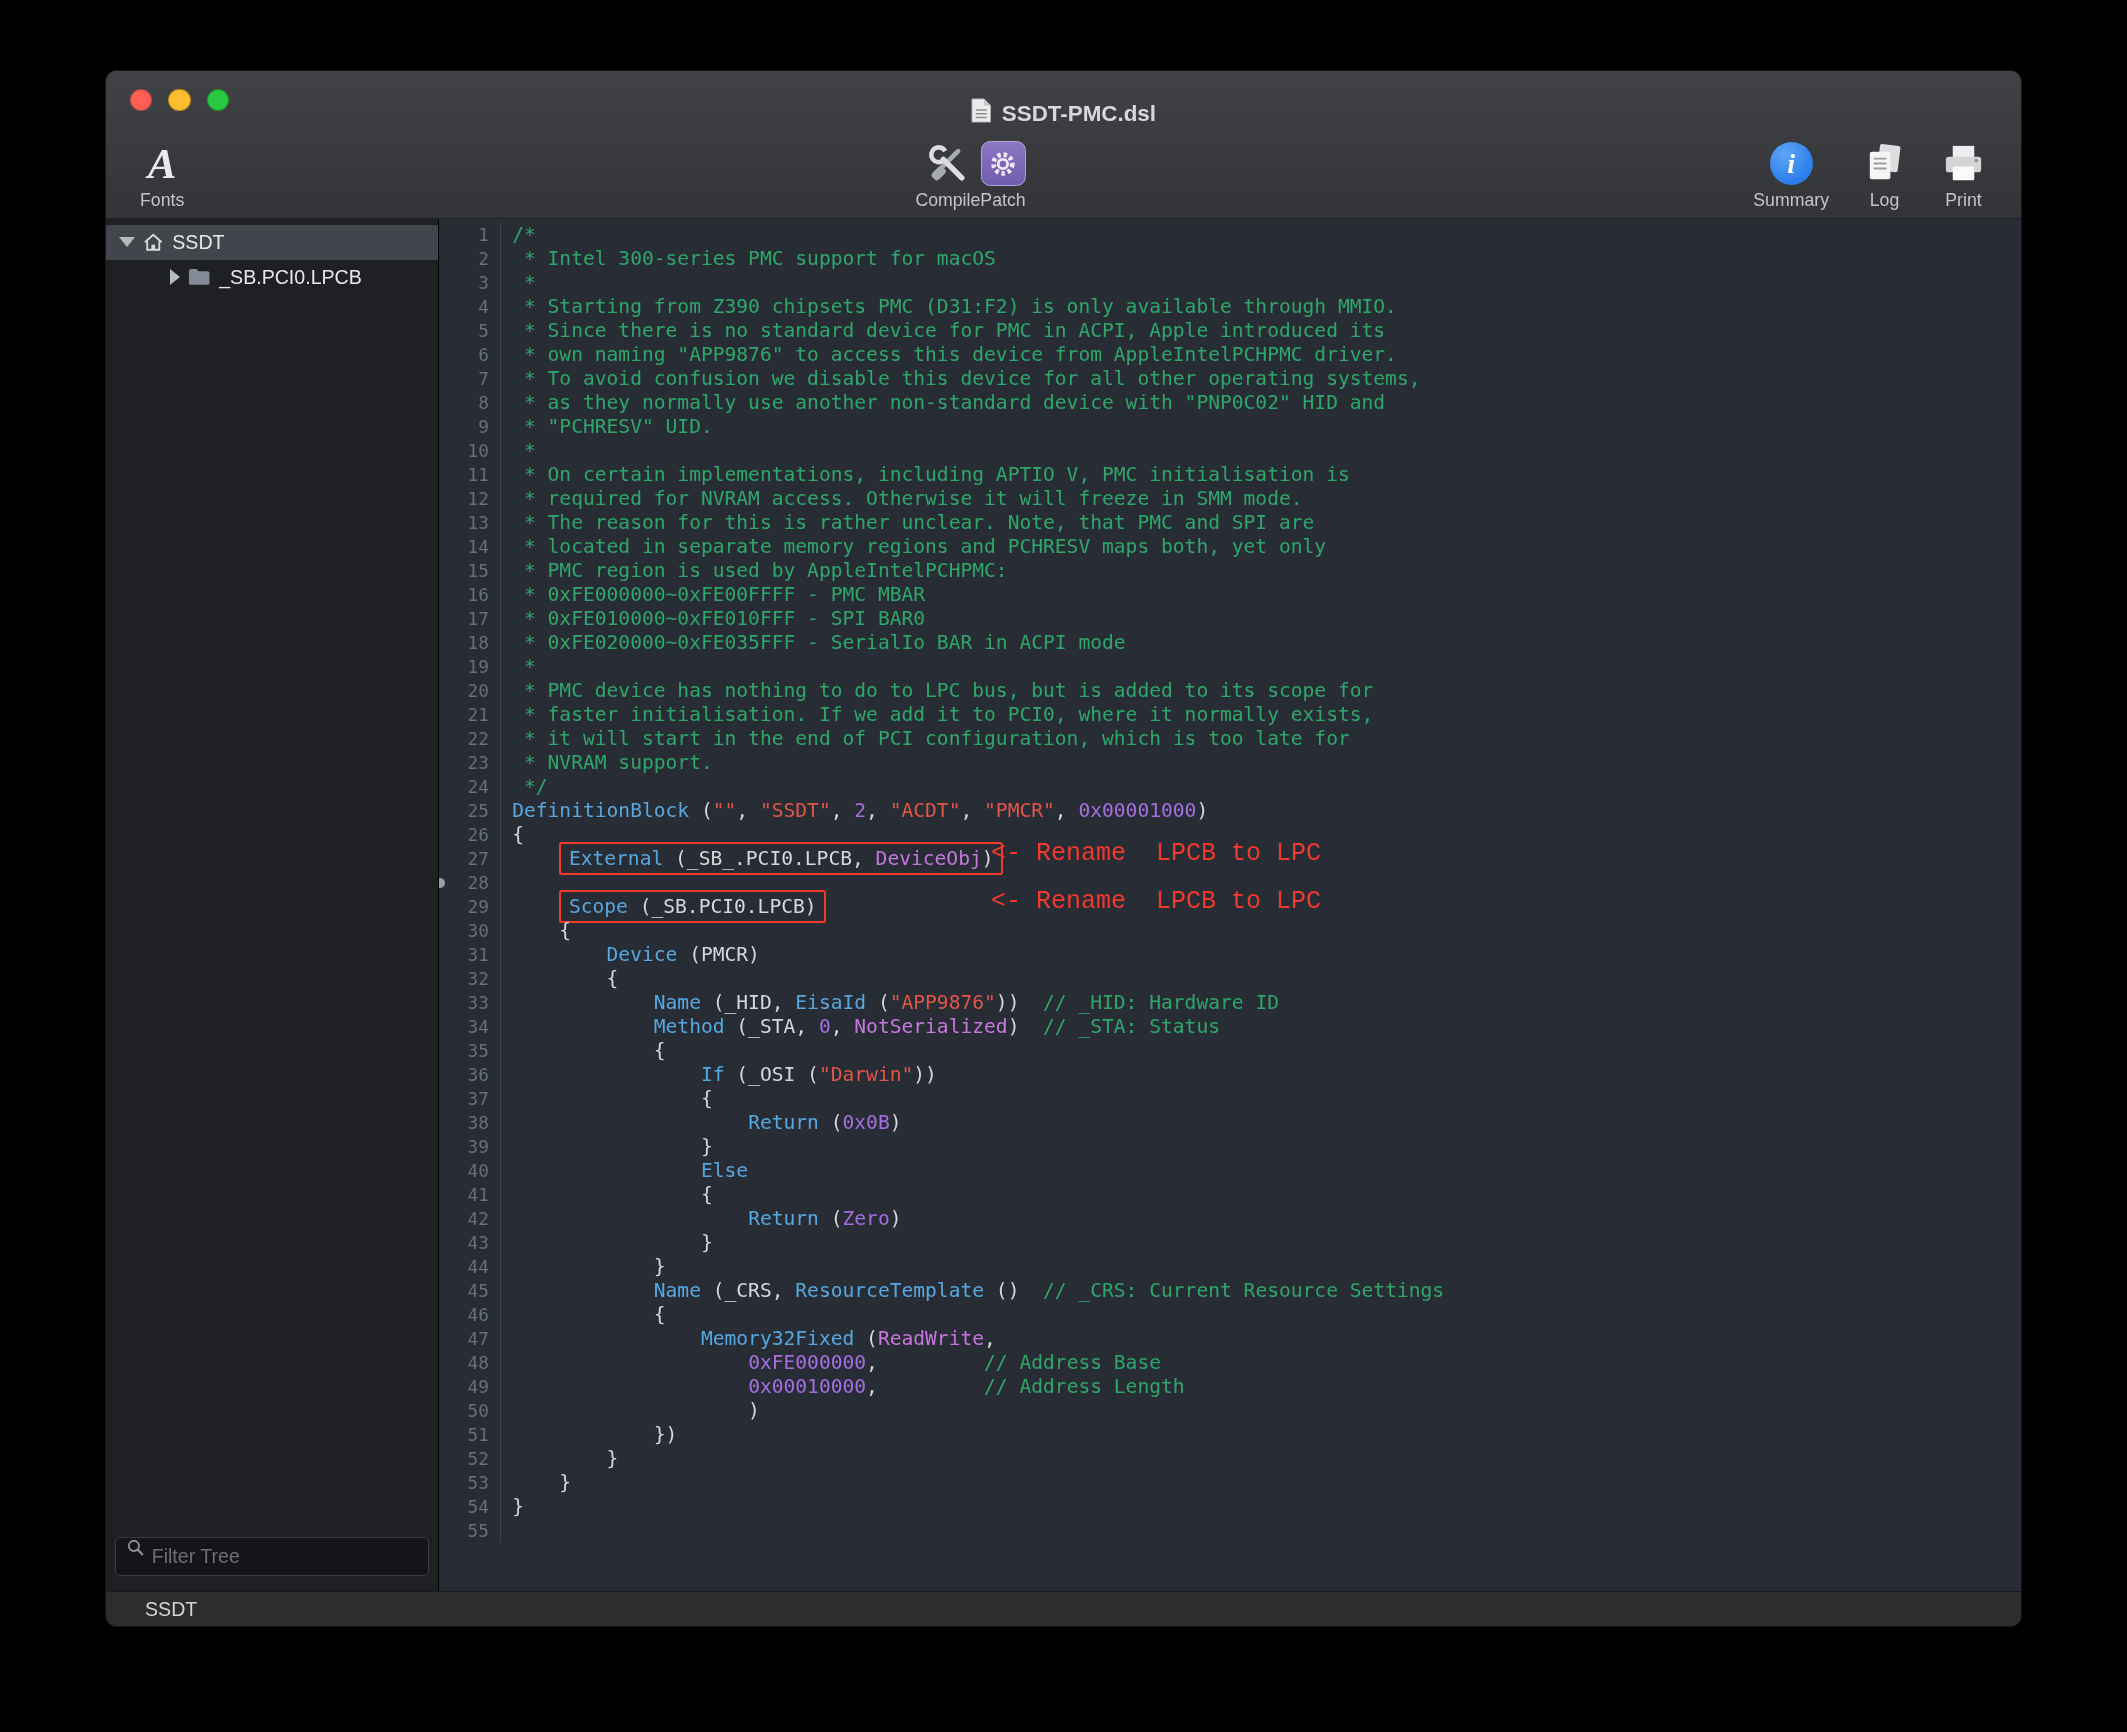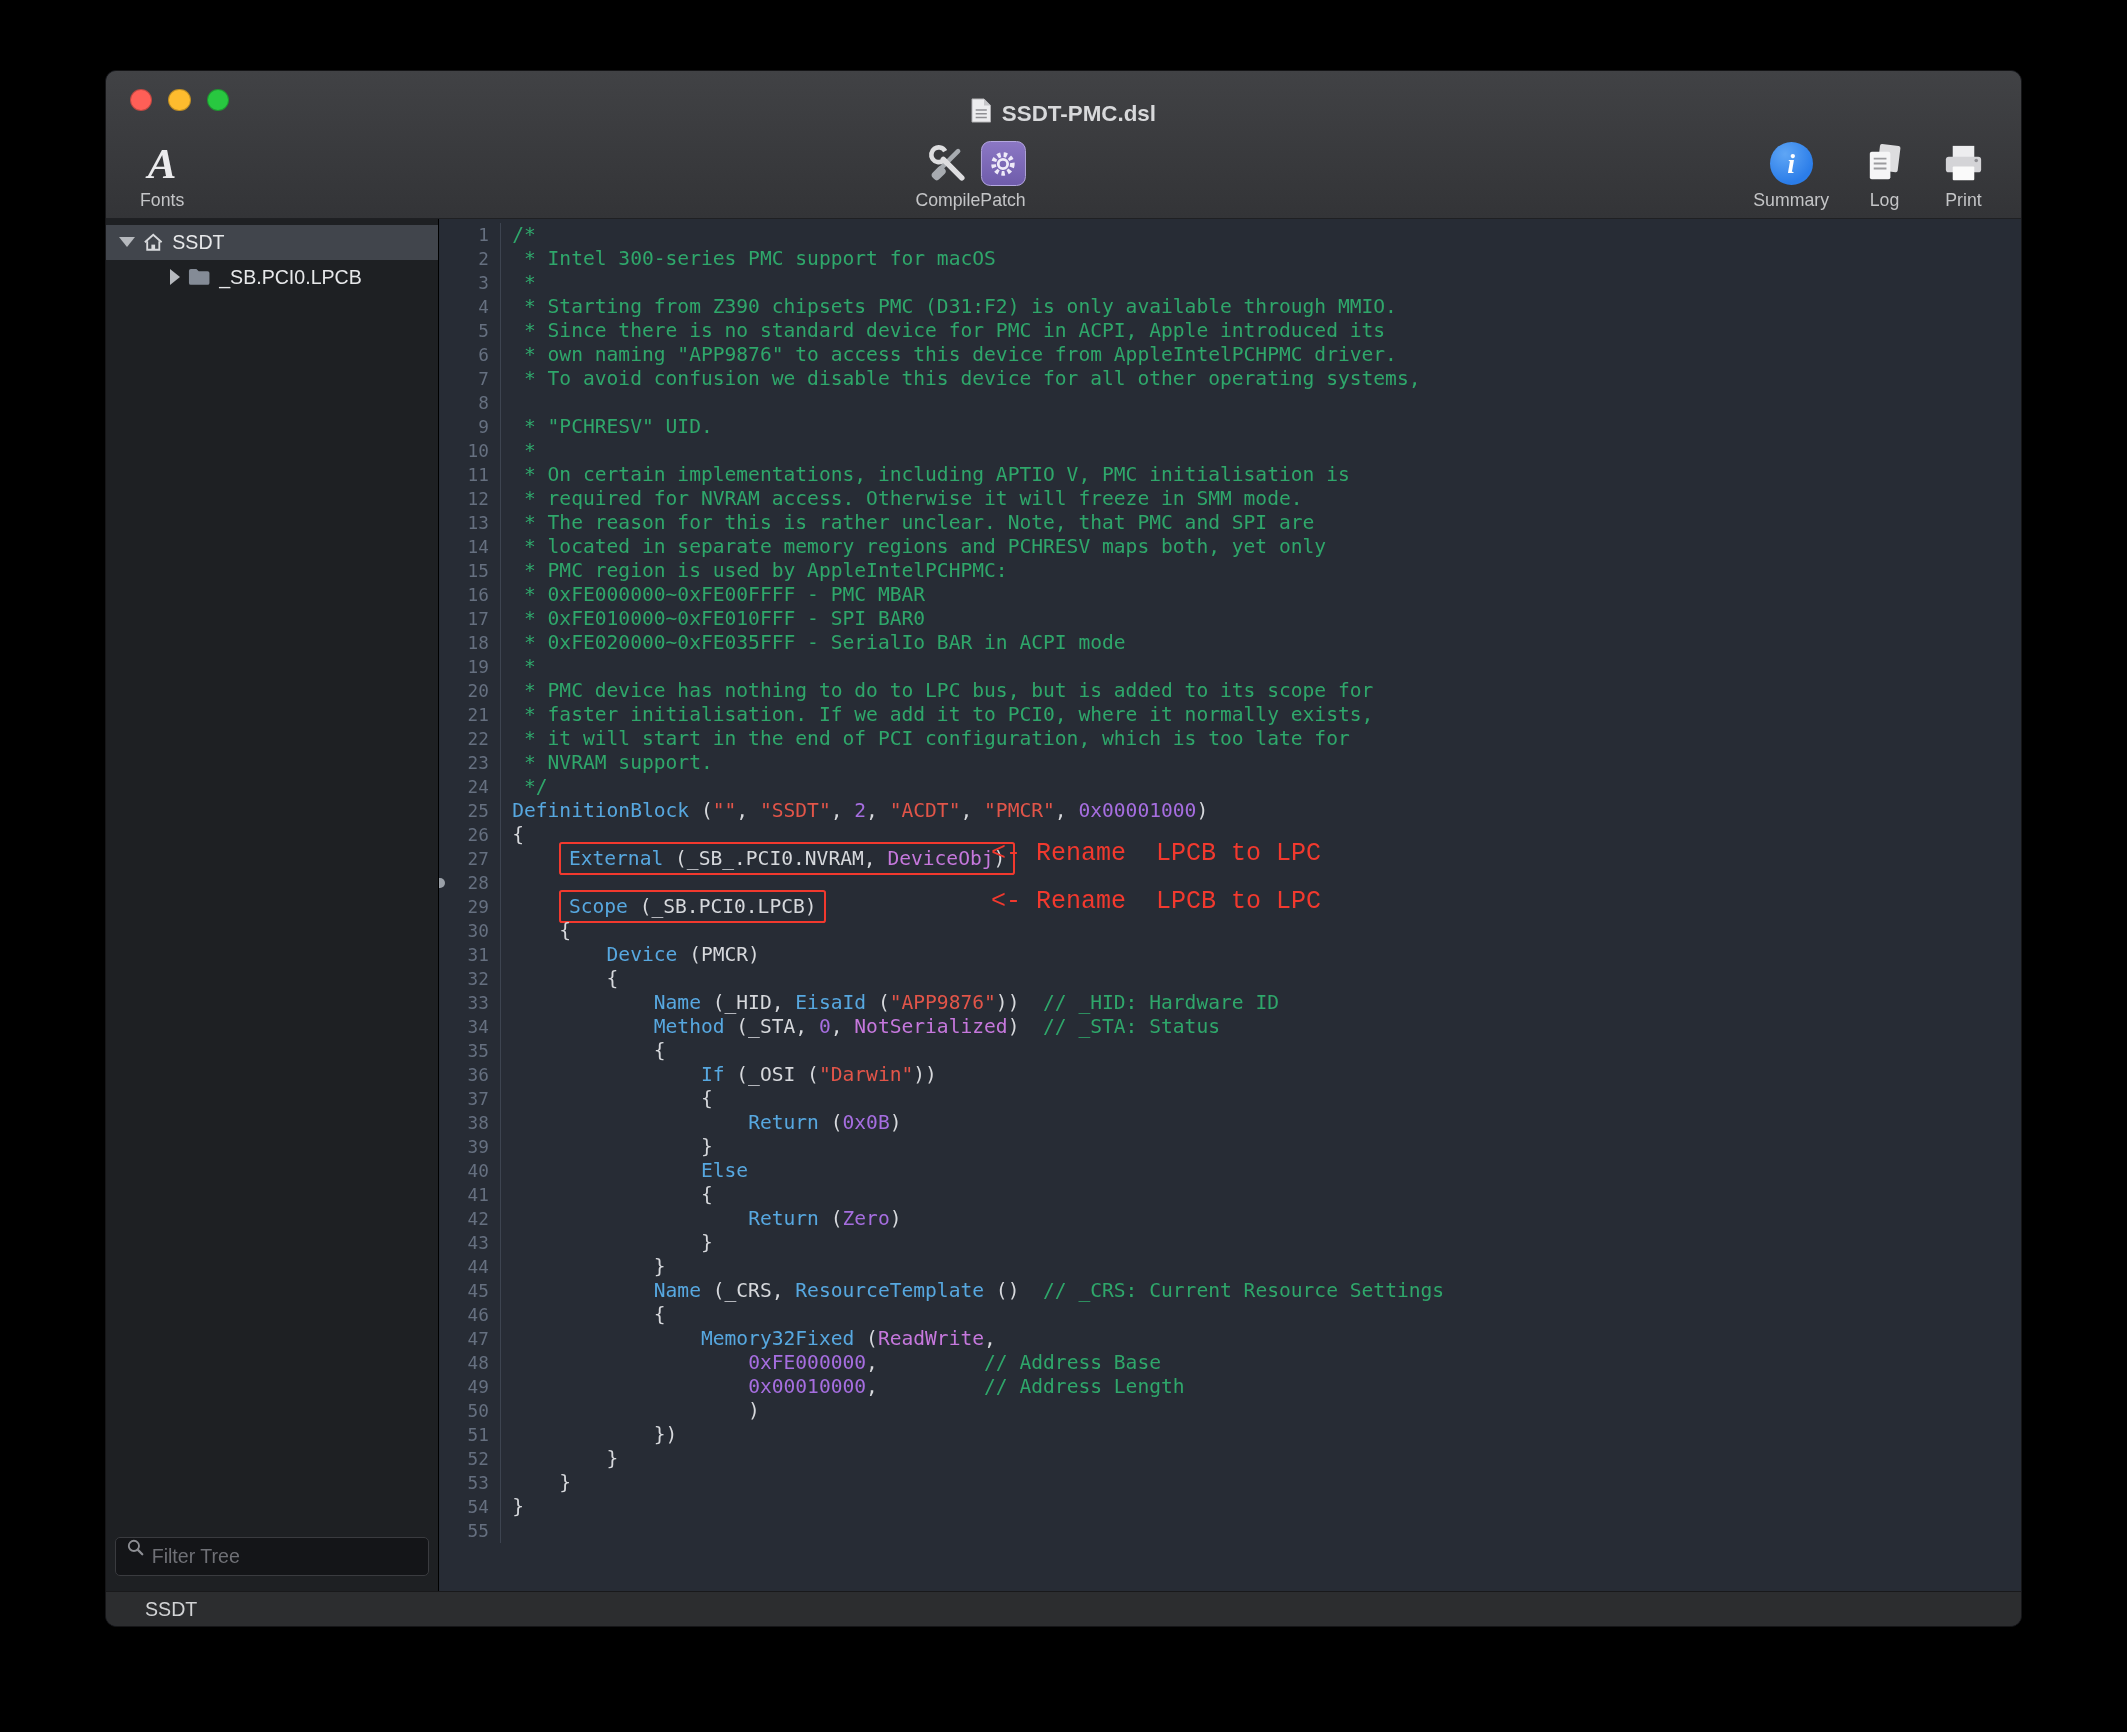--- a/index.html
+++ b/index.html
@@ -220,20 +220,21 @@
           <div class="line">
             <span class="gutter">6</span>
             <span class="code"><span class="tk-c"> * own naming "APP9876" to access this device from AppleIntelPCHPMC driver.</span></span>
           </div>
           <div class="line">
             <span class="gutter">7</span>
             <span class="code"><span class="tk-c"> * To avoid confusion we disable this device for all other operating systems,</span></span>
           </div>
           <div class="line">
             <span class="gutter">8</span>
+            <span class="code"><span class="tk-c"> * as they normally use another non-standard device with "PNP0C02" HID and</span></span>
           </div>
           <div class="line">
             <span class="gutter">9</span>
             <span class="code"><span class="tk-c"> * "PCHRESV" UID.</span></span>
           </div>
           <div class="line">
             <span class="gutter">10</span>
             <span class="code"><span class="tk-c"> *</span></span>
           </div>
           <div class="line">
@@ -295,21 +296,21 @@
           <div class="line">
             <span class="gutter">25</span>
             <span class="code"><span class="tk-k">DefinitionBlock</span><span class="tk-p"> (</span><span class="tk-s">""</span><span class="tk-p">, </span><span class="tk-s">"SSDT"</span><span class="tk-p">, </span><span class="tk-n">2</span><span class="tk-p">, </span><span class="tk-s">"ACDT"</span><span class="tk-p">, </span><span class="tk-s">"PMCR"</span><span class="tk-p">, </span><span class="tk-n">0x00001000</span><span class="tk-p">)</span></span>
           </div>
           <div class="line">
             <span class="gutter">26</span>
             <span class="code"><span class="tk-p">{</span></span>
           </div>
           <div class="line">
             <span class="gutter">27</span>
-            <span class="code"><span class="tk-p">    </span><span class="redbox"><span class="tk-k">External</span><span class="tk-p"> (_SB_.PCI0.NVRAM, </span><span class="tk-d">DeviceObj</span><span class="tk-p">)</span></span><span class="annotation">&lt;- Rename  LPCB to LPC</span></span>
+            <span class="code"><span class="tk-p">    </span><span class="redbox"><span class="tk-k">External</span><span class="tk-p"> (_SB_.PCI0.LPCB, </span><span class="tk-d">DeviceObj</span><span class="tk-p">)</span></span><span class="annotation">&lt;- Rename  LPCB to LPC</span></span>
           </div>
           <div class="line">
             <span class="gutter"><span class="dot"></span>28</span>
             <span class="code"></span>
           </div>
           <div class="line">
             <span class="gutter">29</span>
             <span class="code"><span class="tk-p">    </span><span class="redbox"><span class="tk-k">Scope</span><span class="tk-p"> (_SB.PCI0.LPCB)</span></span><span class="annotation">&lt;- Rename  LPCB to LPC</span></span>
           </div>
           <div class="line">

